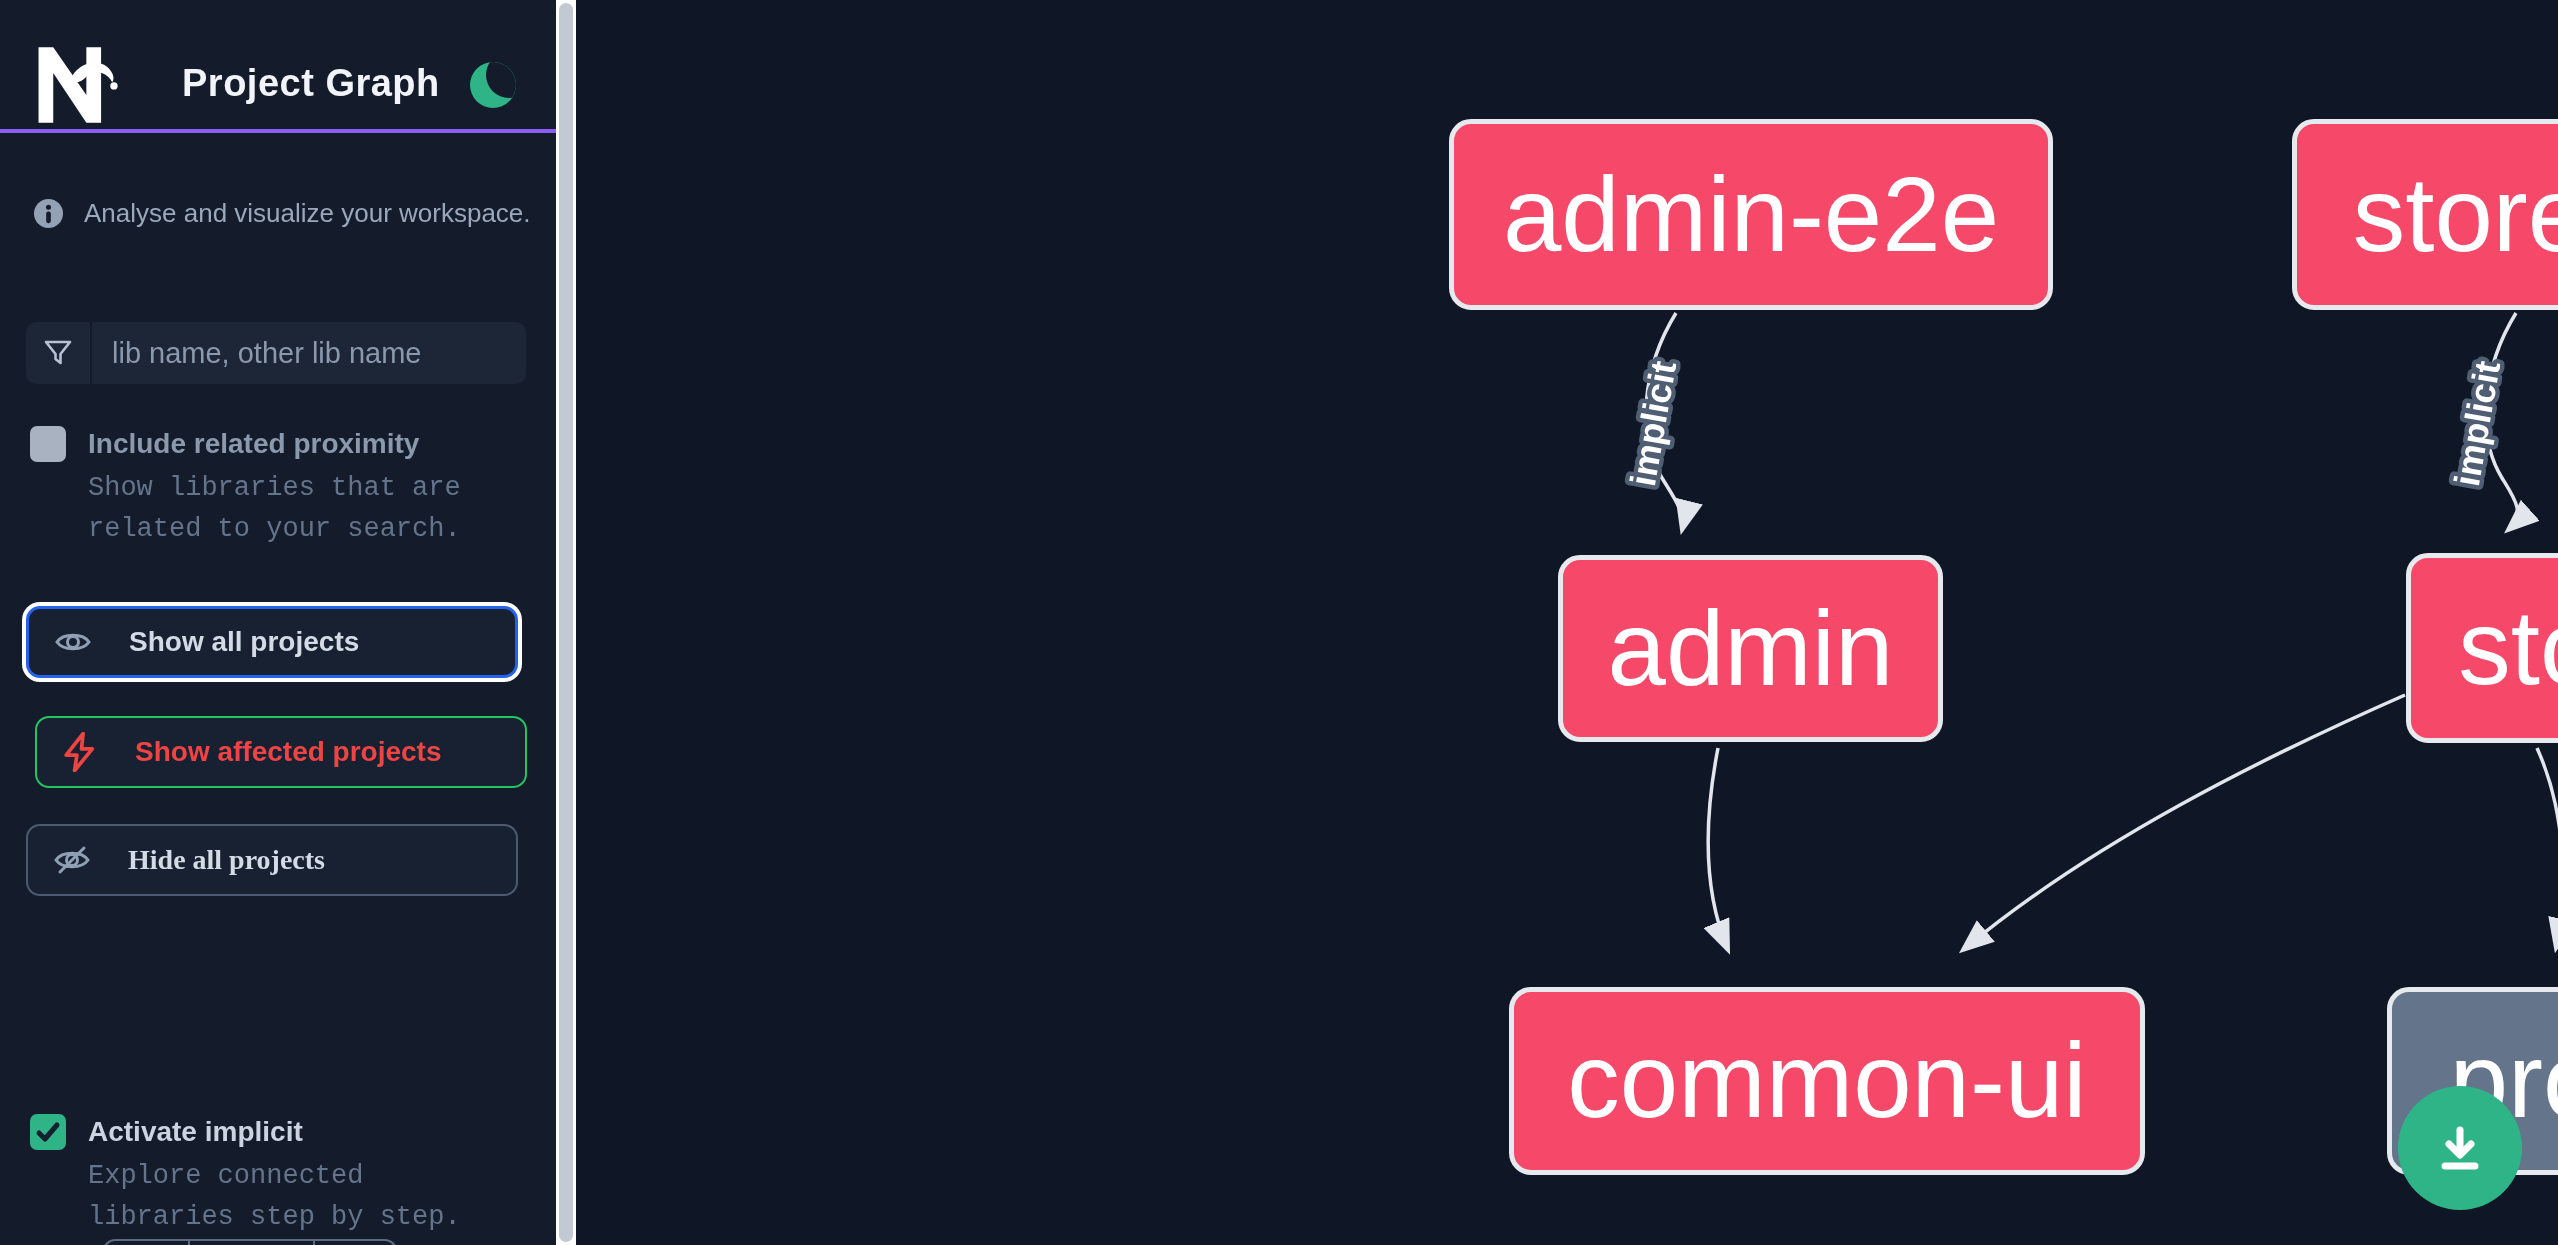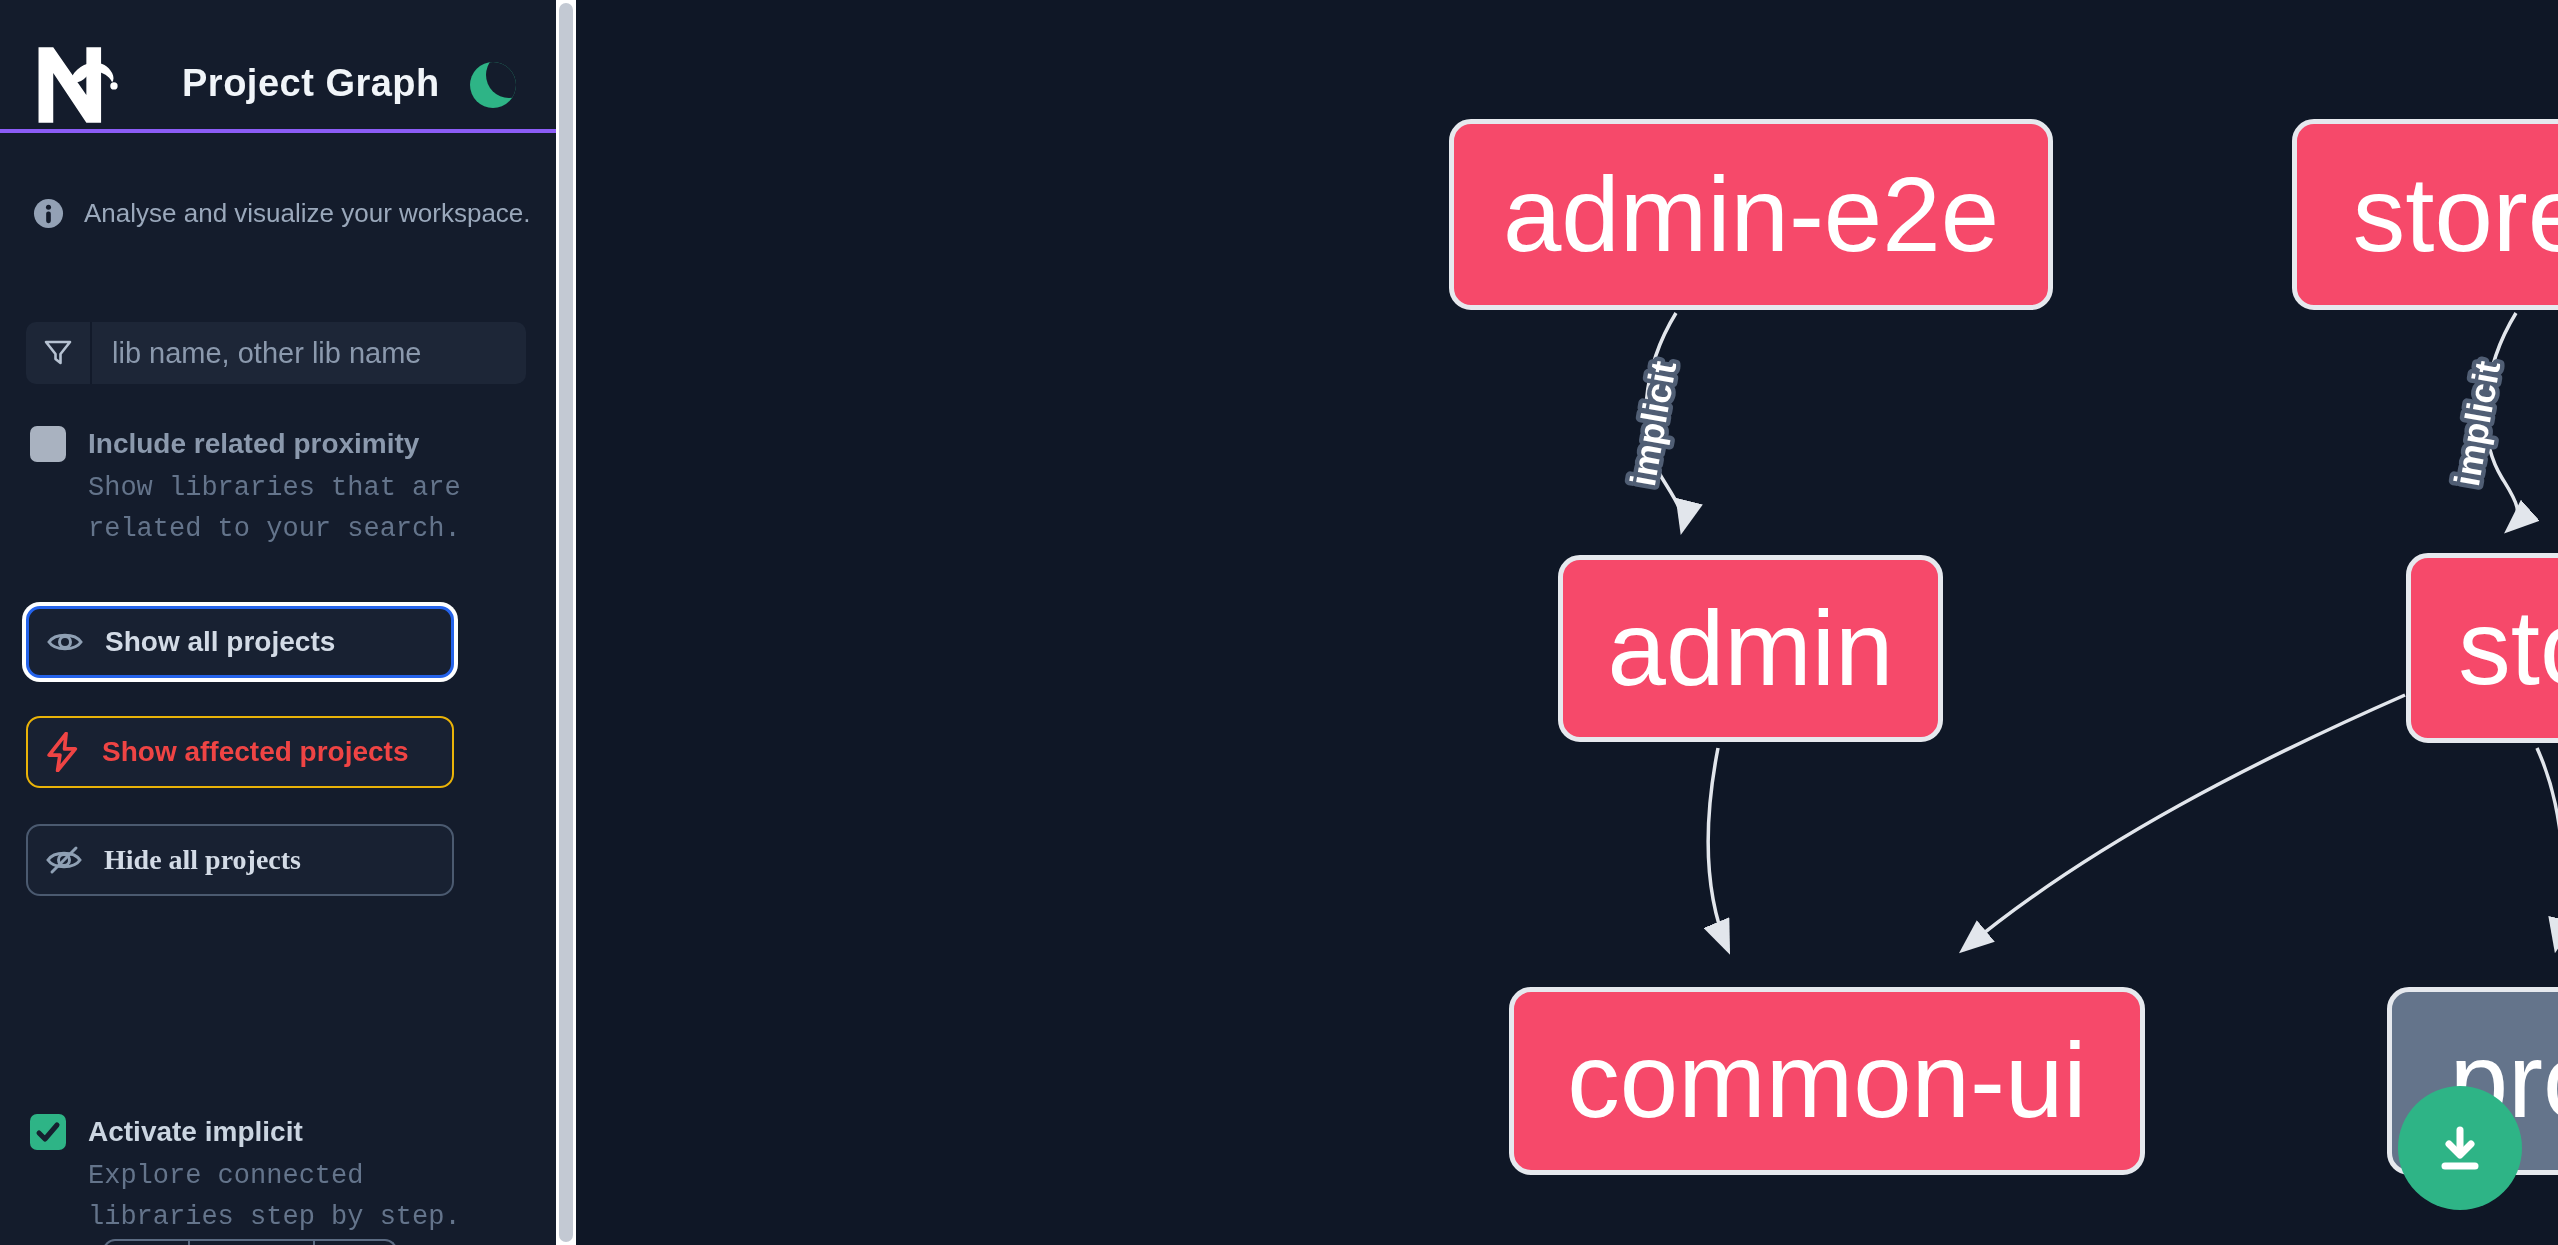--- a/index.html
+++ b/index.html
@@ -47,26 +47,26 @@
   .cb { position:absolute; left:0; top:2px; width:36px; height:36px; border-radius:7px; }
   .cb.gray  { background:#a9b2c0; }
   .cb.white { background:#ffffff; }
   .cb.green { background:#2eb486; display:flex; align-items:center; justify-content:center; }
   .opt-label { margin-left:58px; font-size:28px; font-weight:700; color:#cbd5e1; line-height:40px; }
   .opt-label.dim { color:#8b99ad; }
   .opt-desc { margin-left:58px; margin-top:4px; font-size:27px; color:#64748b; line-height:41px;
               max-width:430px;font-family:Liberation Mono, monospace; }
 
   
-  .side-btn { position:absolute; left:26px; width:428px; height:72px; border-radius:14px;
-              background:#182132; display:flex; align-items:center; gap:20px;
-              padding-left:16px; cursor:pointer; }
+  .side-btn { position:absolute; left:26px; width:492px; height:72px; border-radius:14px;
+              background:#182132; display:flex; align-items:center; gap:36px;
+              padding-left:24px; cursor:pointer; }
   .side-btn .lbl { font-size:28px; font-weight:600; color:#d3dbe6; }
   .btn-blue { border:3px solid #2563eb; box-shadow:0 0 0 4px #ffffff; }
-  .btn-red  { border:2px solid #eab308; }
+  .btn-red  { border:2px solid #22c55e;margin-left:9px; }
   .btn-red .lbl { color:#ef4444; }
   .btn-slate{ border:2px solid #4b5a70; }
 
   
   .segmented { position:absolute; left:103px; top:1239px; width:294px; height:20px;
                border:2px solid #5b6b82; border-bottom:none; border-radius:12px 12px 0 0;
                display:flex; }
   .segmented .seg { border-right:2px solid #5b6b82; }
   .segmented .seg:last-child { border-right:none; }
 

